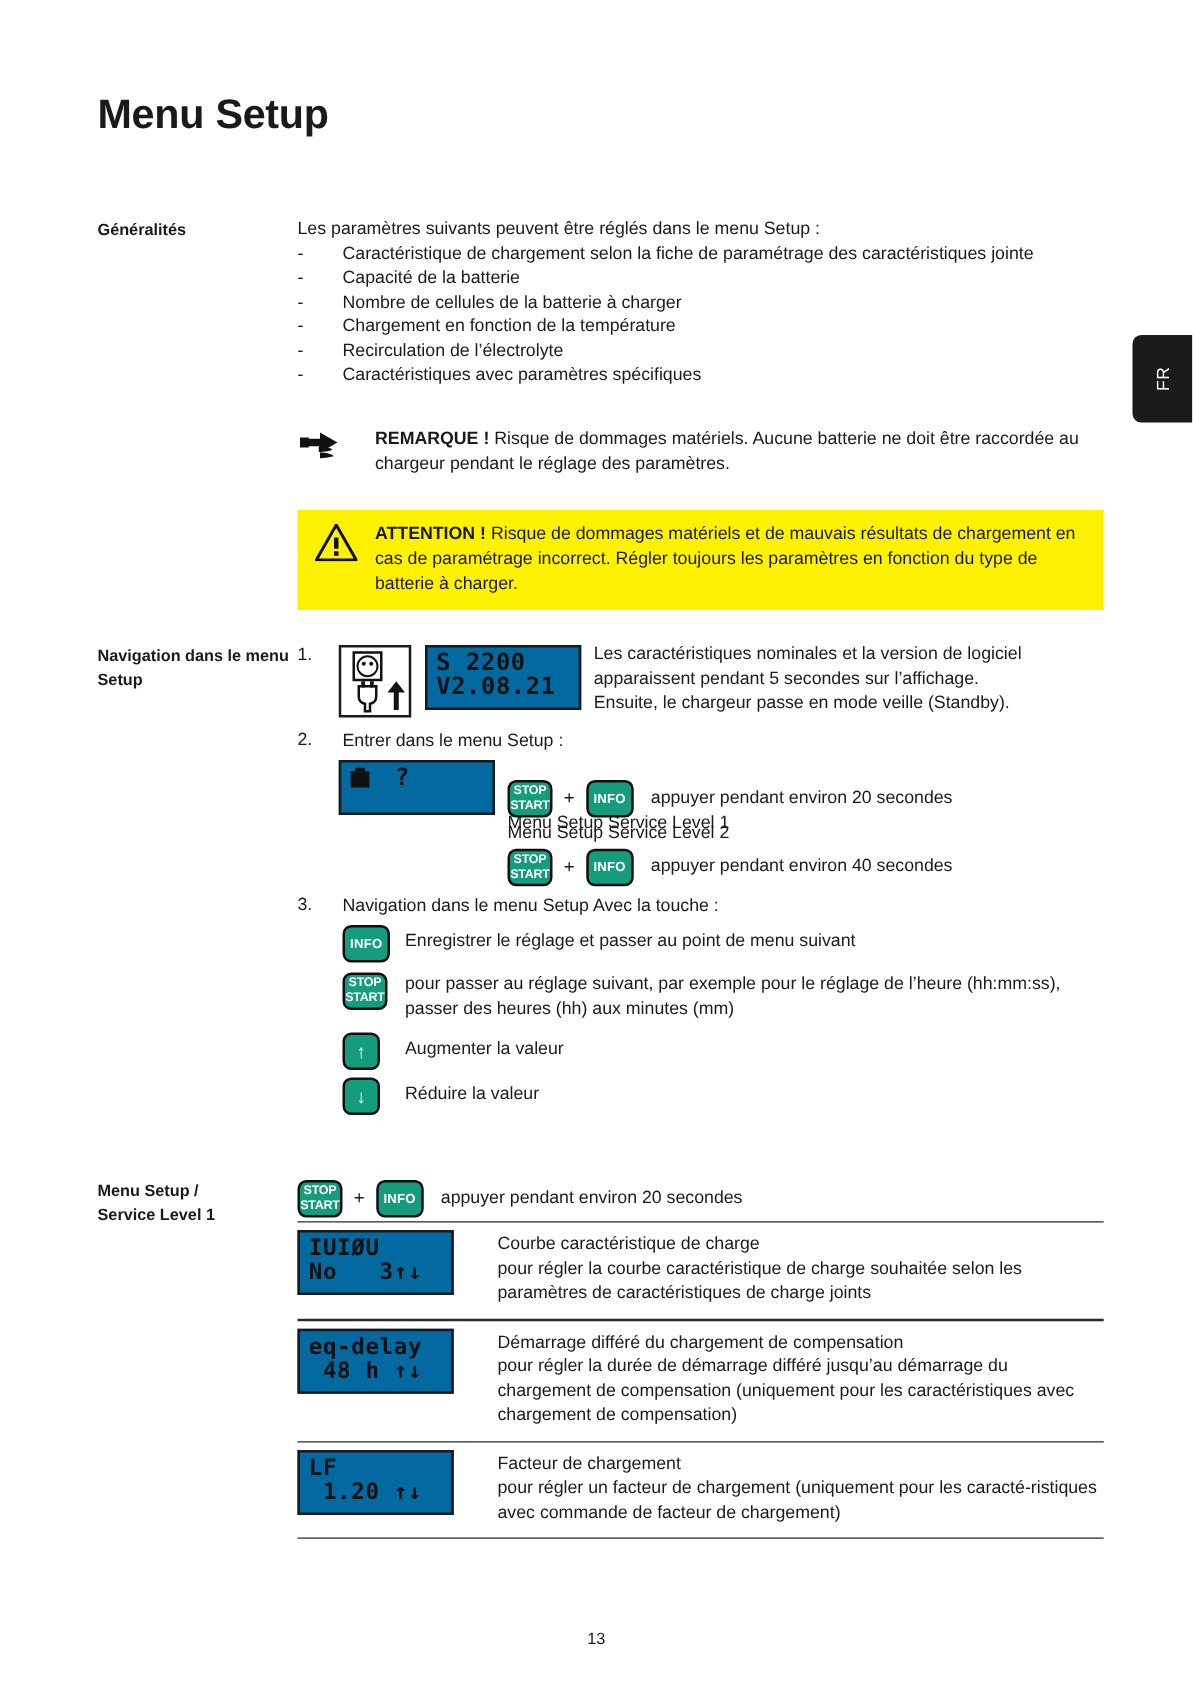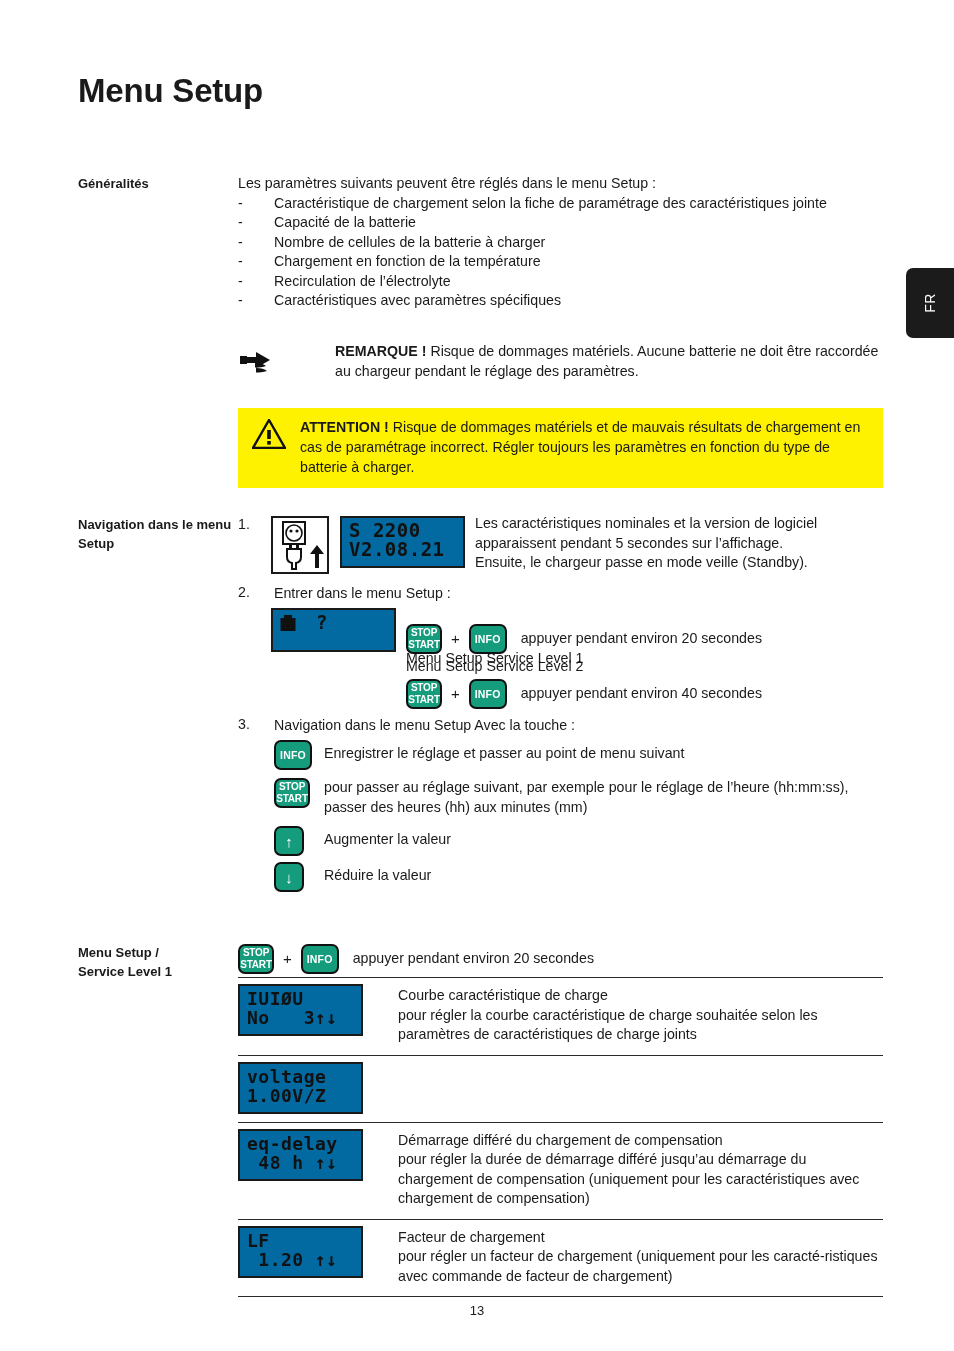--- a/index.html
+++ b/index.html
@@ -85,22 +85,21 @@
     left: 0;
     top: 0;
   }
 
   
   .note-row {
     position: absolute;
     left: 238px;
     width: 645px;
     display: flex;
-    align-items: flex-end;
-    gap: 35px;
+    align-items: flex-start;
   }
   .note-icon-wrap {
     width: 62px;
     flex: 0 0 62px;
     padding-top: 4px;
   }
   .note-text {
     font-size: 14.2px;
     line-height: 20px;
   }
@@ -471,26 +470,20 @@
           <div class="l2">No   3↑↓</div>
         </div>
       </div>
       <div class="desc-cell">
         <span class="title">Courbe caractéristique de charge</span>
         <span>pour régler la courbe caractéristique de charge souhaitée selon les paramètres de caractéristiques de charge joints</span>
       </div>
     </div>
 
     <div class="menu-row">
-      <div class="lcd-cell">
-        <div class="lcd lcd-table">
-          <div class="l1">voltage</div>
-          <div class="l2">1.00V/Z</div>
-        </div>
-      </div>
     </div>
 
     <div class="menu-row">
       <div class="lcd-cell">
         <div class="lcd lcd-table">
           <div class="l1">eq-delay</div>
           <div class="l2"> 48 h ↑↓</div>
         </div>
       </div>
       <div class="desc-cell">

